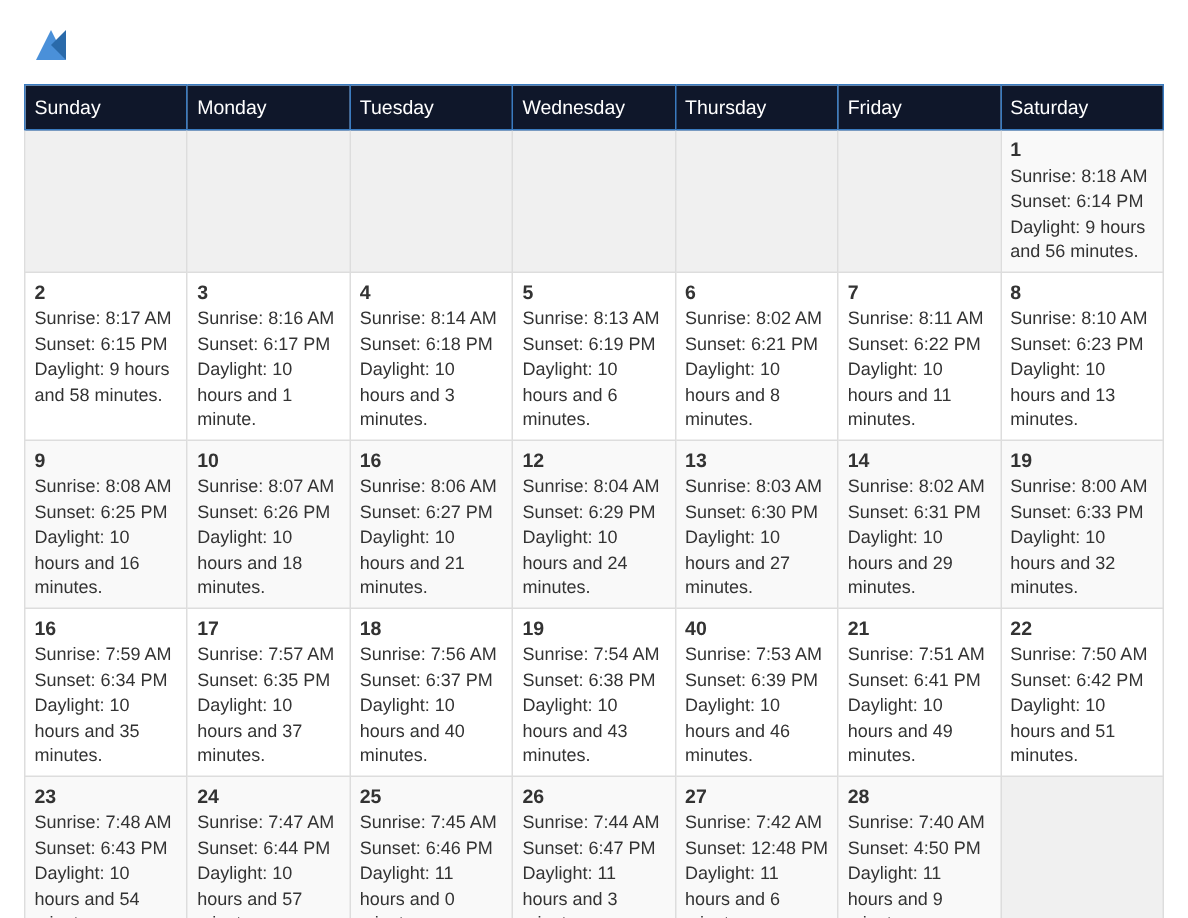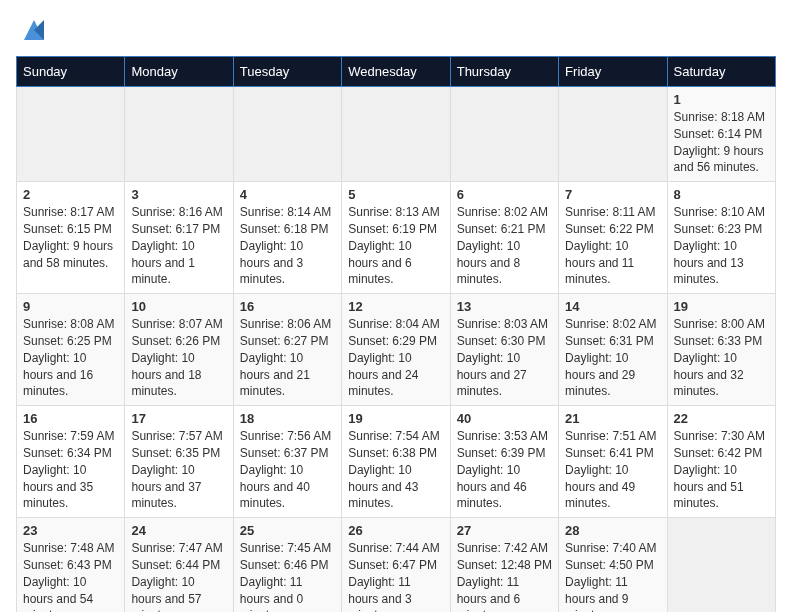--- a/index.html
+++ b/index.html
@@ -253,33 +253,33 @@
 Daylight: 10 hours and 40 minutes.</div>
         </td>
         <td>
           <span class="day-number">19</span>
           <div class="day-info">Sunrise: 7:54 AM
 Sunset: 6:38 PM
 Daylight: 10 hours and 43 minutes.</div>
         </td>
         <td>
           <span class="day-number">40</span>
-          <div class="day-info">Sunrise: 3:53 AM
+          <div class="day-info">Sunrise: 7:53 AM
 Sunset: 6:39 PM
 Daylight: 10 hours and 46 minutes.</div>
         </td>
         <td>
           <span class="day-number">21</span>
           <div class="day-info">Sunrise: 7:51 AM
 Sunset: 6:41 PM
 Daylight: 10 hours and 49 minutes.</div>
         </td>
         <td>
           <span class="day-number">22</span>
-          <div class="day-info">Sunrise: 7:30 AM
+          <div class="day-info">Sunrise: 7:50 AM
 Sunset: 6:42 PM
 Daylight: 10 hours and 51 minutes.</div>
         </td>
       </tr>
       <tr>
         <td>
           <span class="day-number">23</span>
           <div class="day-info">Sunrise: 7:48 AM
 Sunset: 6:43 PM
 Daylight: 10 hours and 54 minutes.</div>

